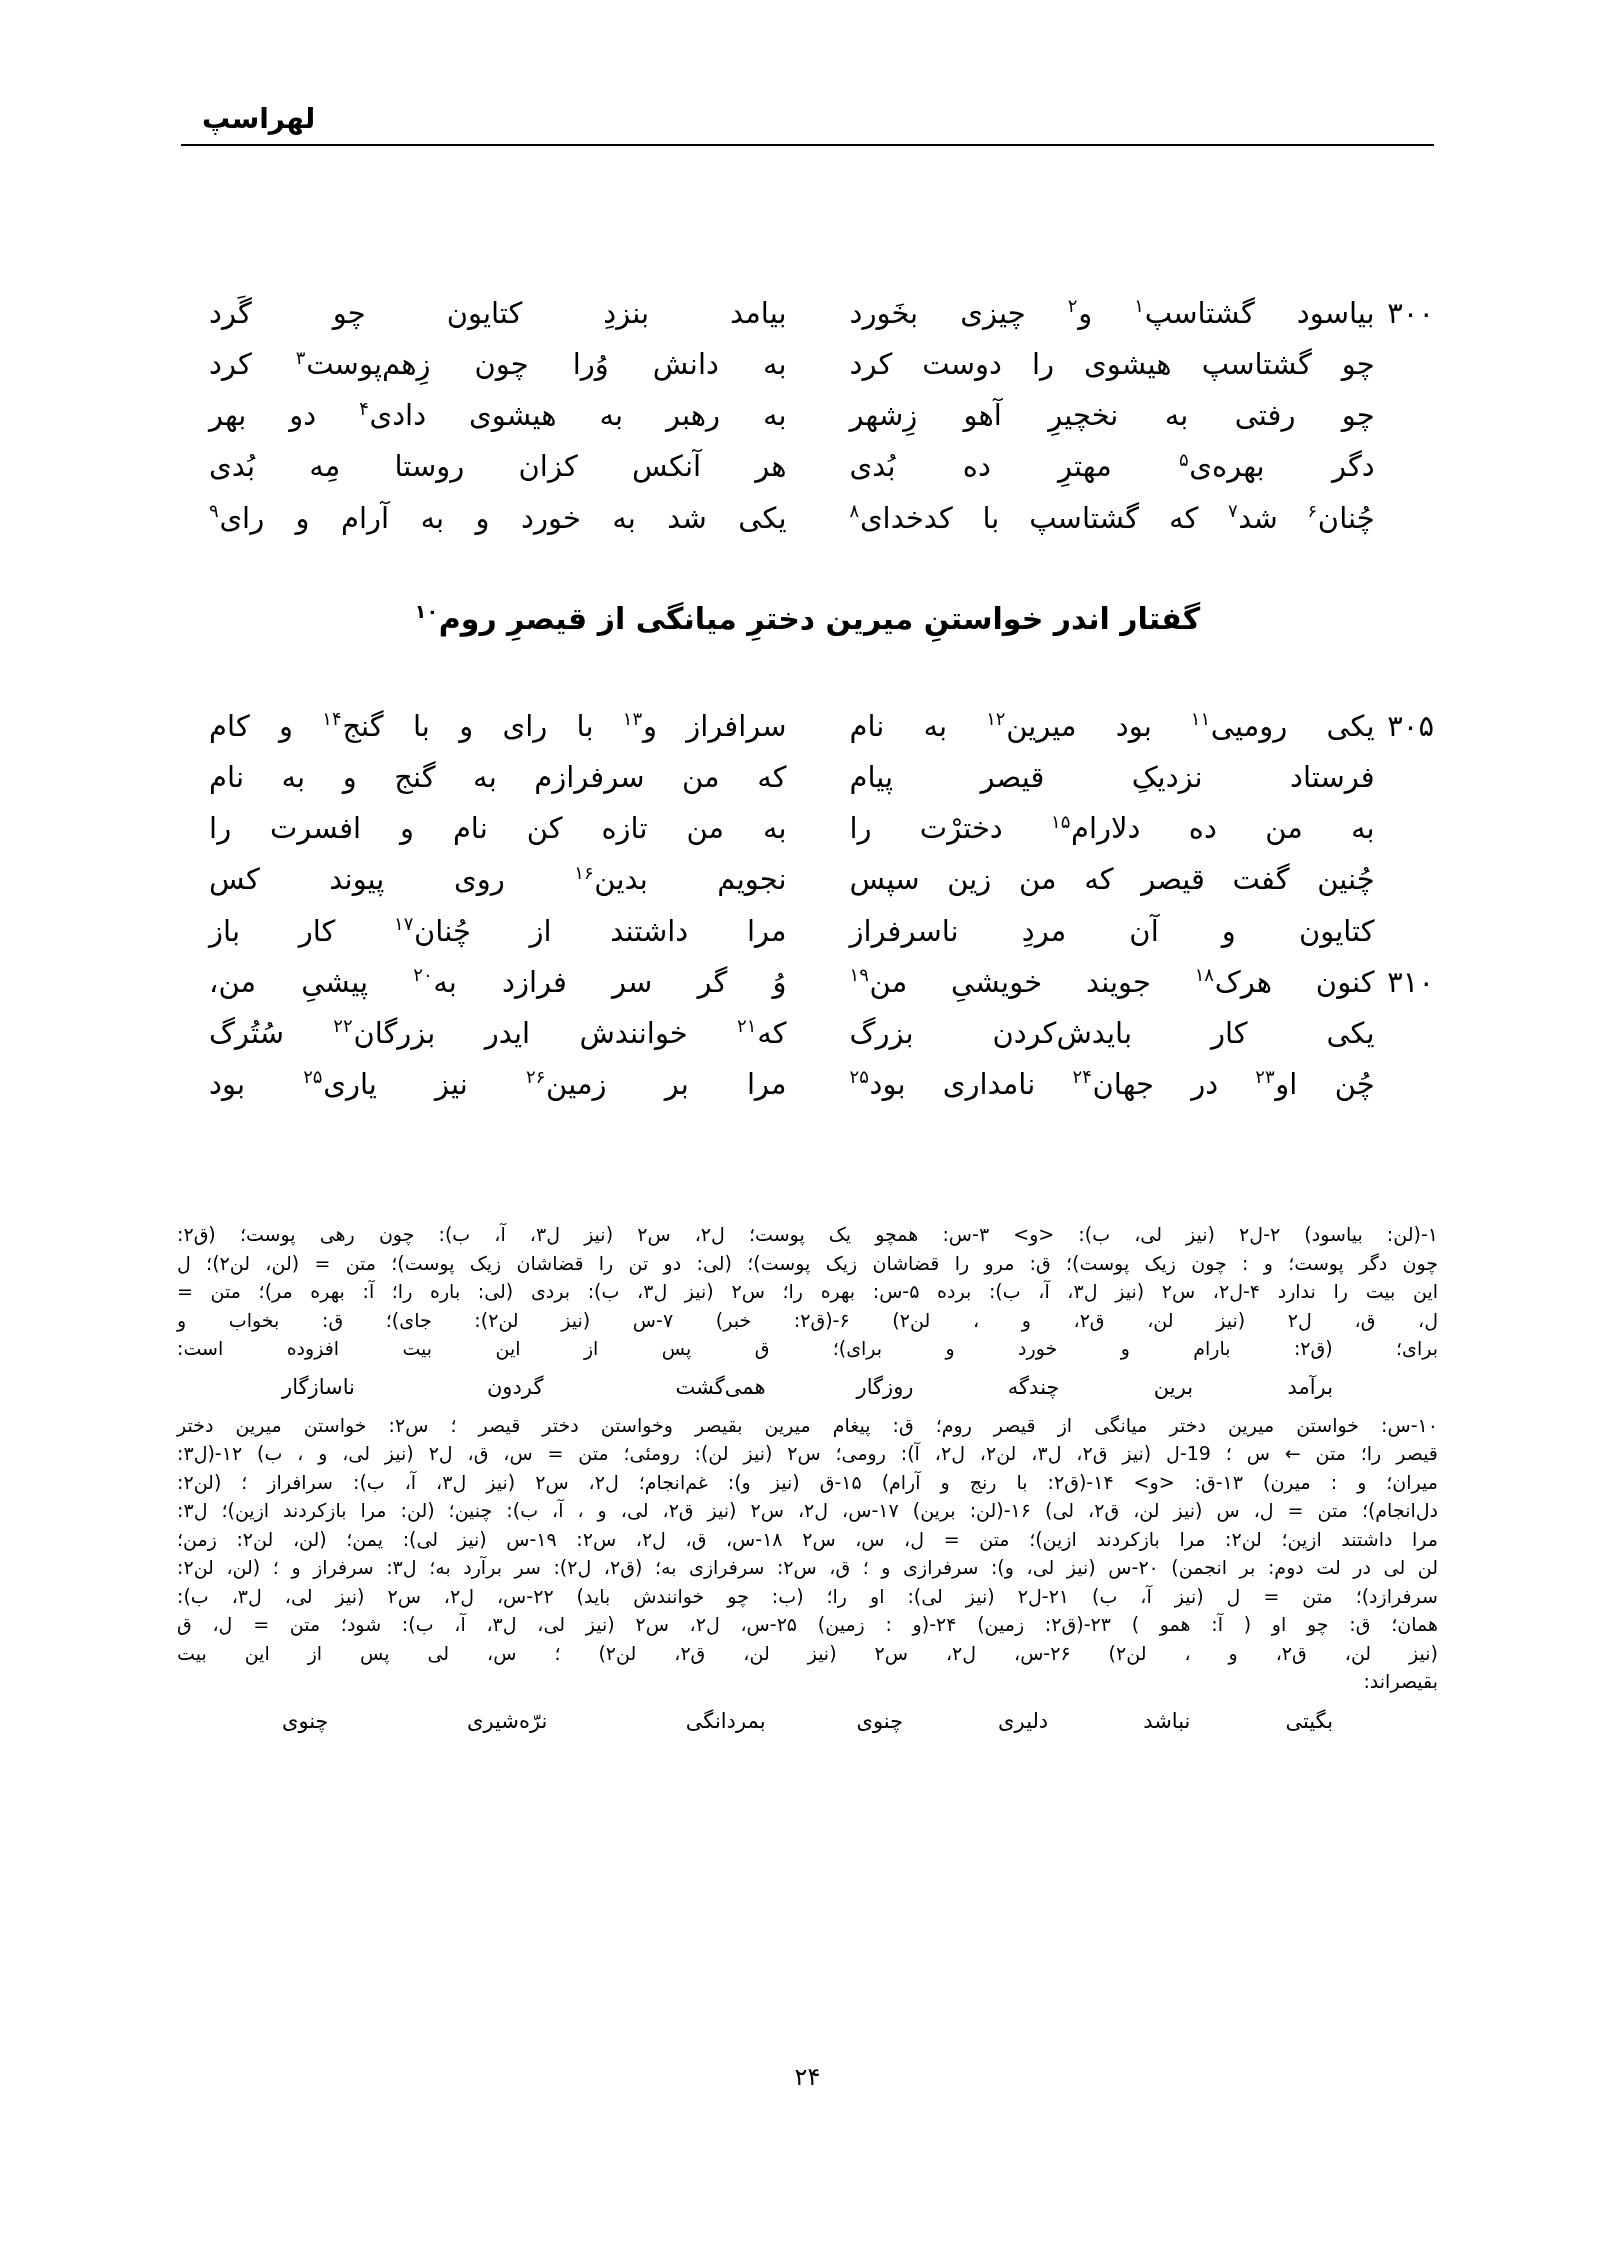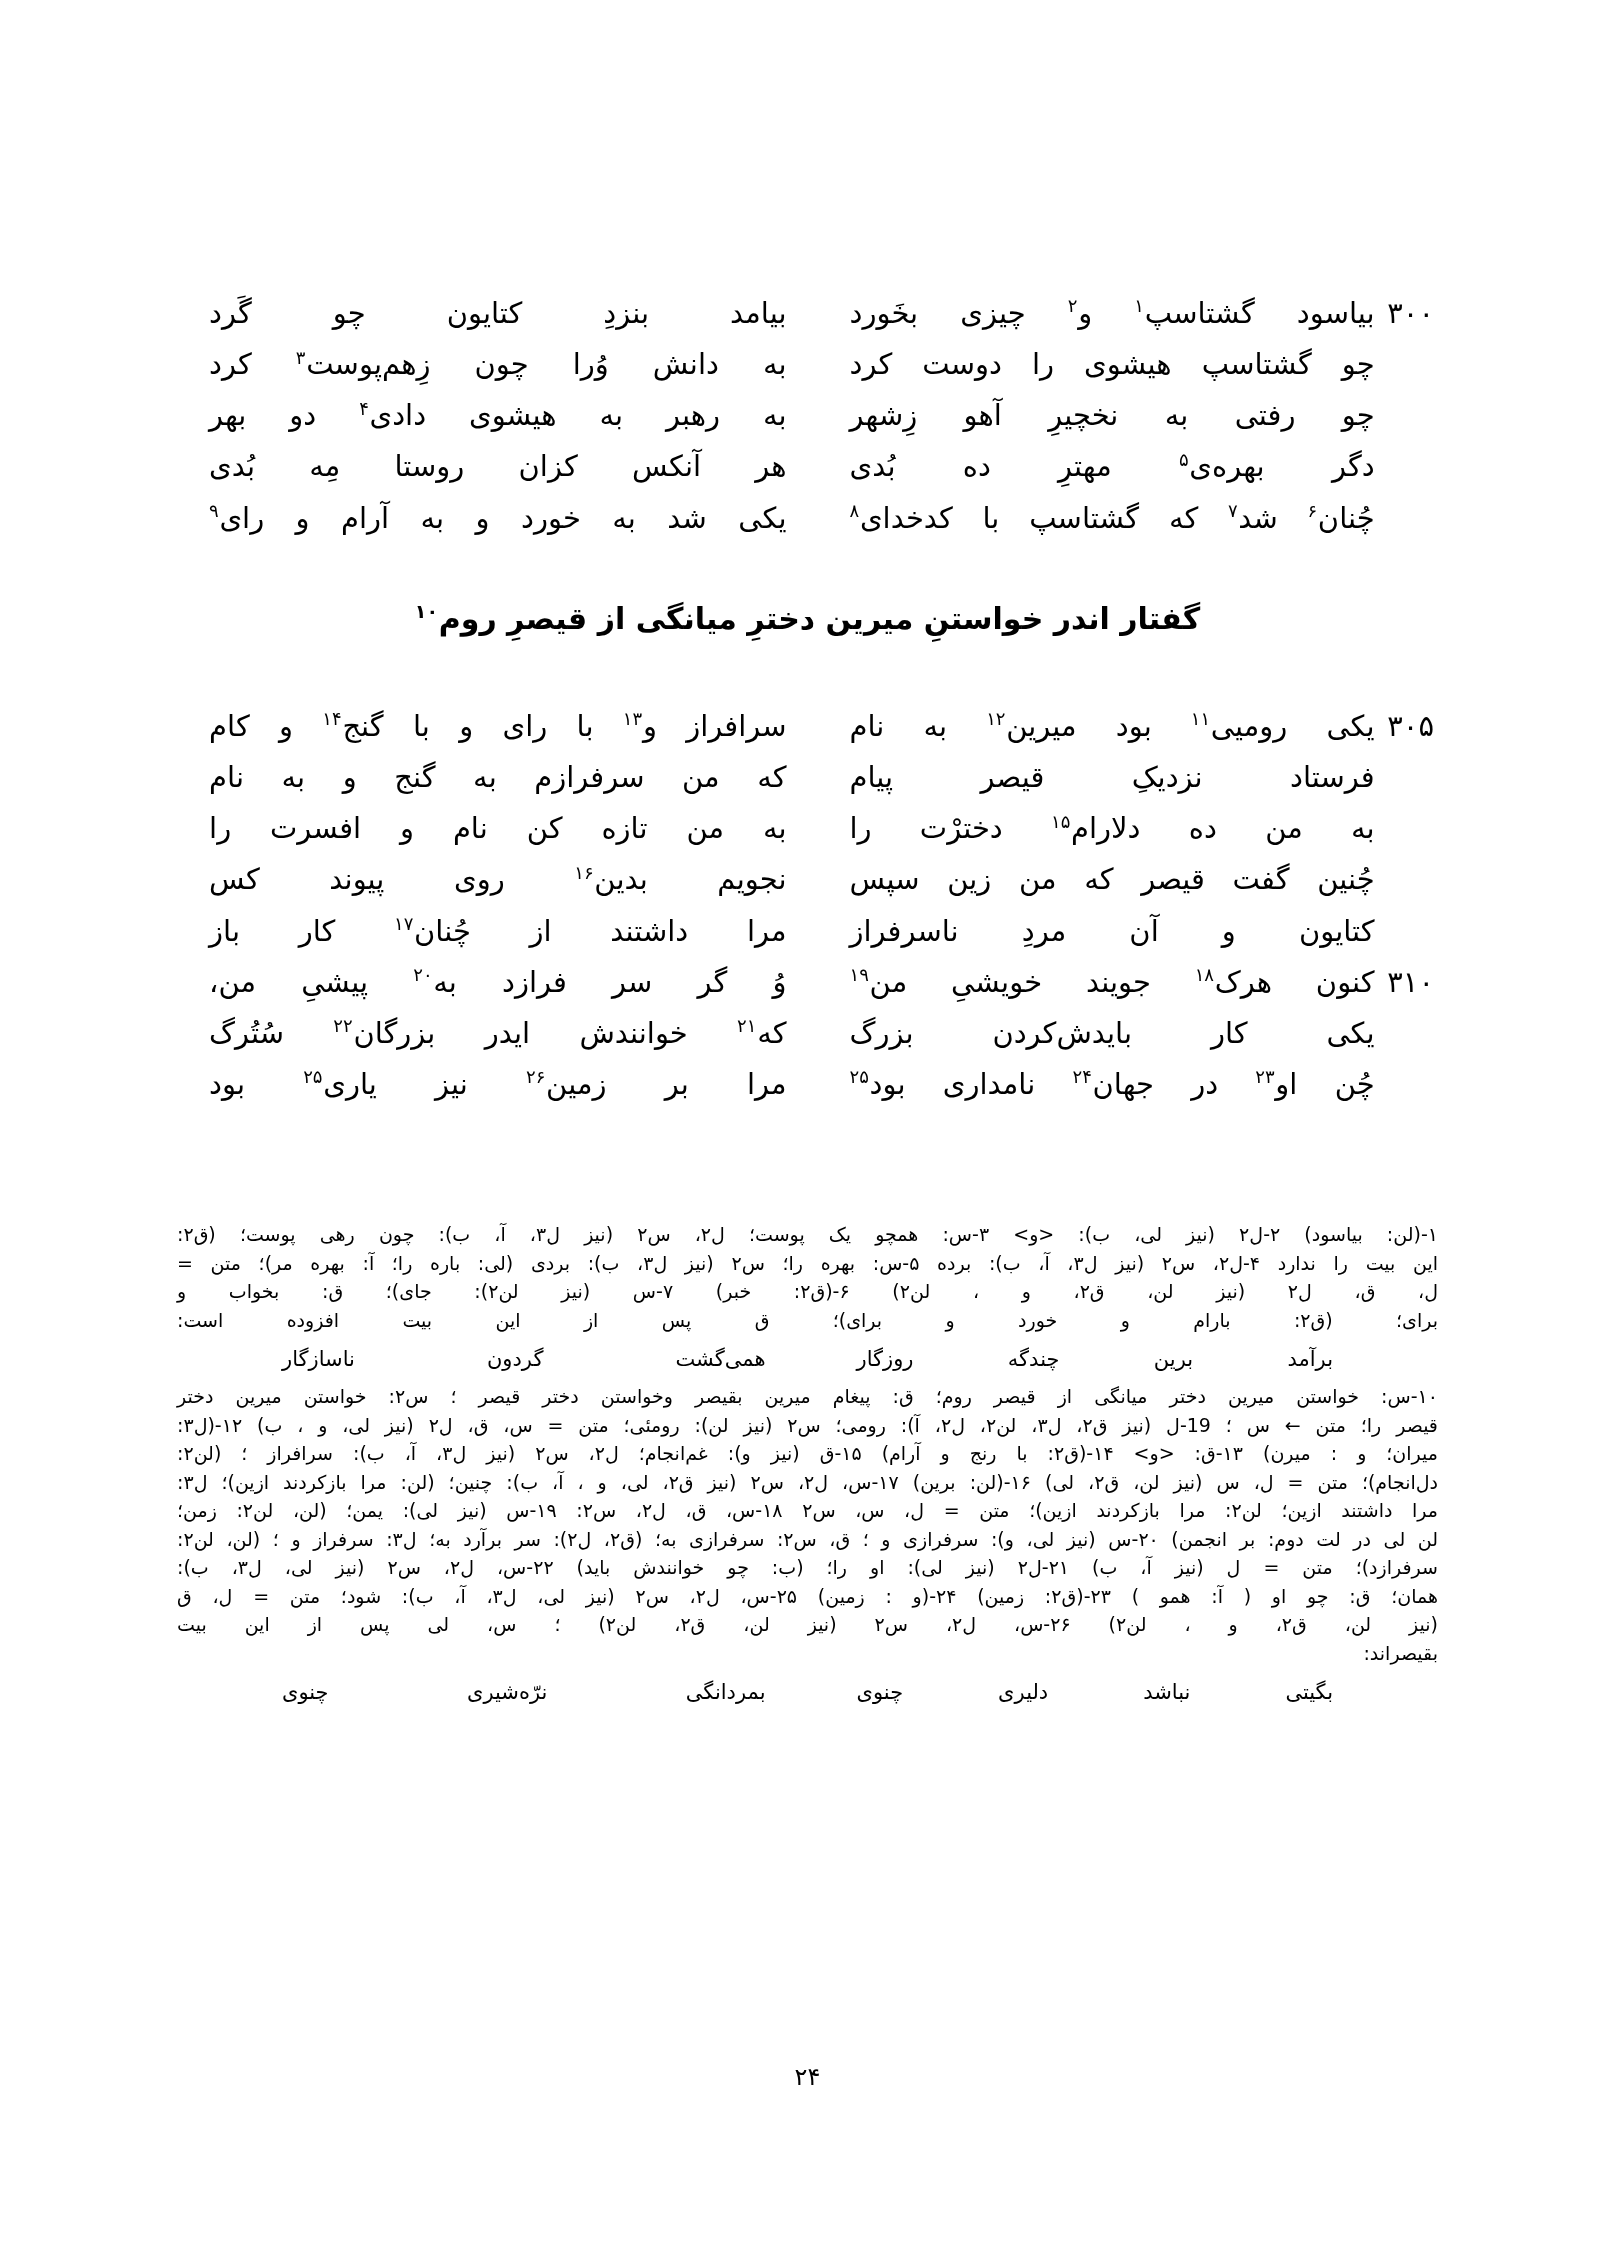--- a/index.html
+++ b/index.html
@@ -166,20 +166,24 @@
     text-align: center;
     font-size: 24px;
     direction: rtl;
   }
 </style>
 </head>
 <body>
 
 <div class="page">
 
+  <div class="header-zone">
+    <div class="header-title">لهراسپ</div>
+    <div class="header-rule"></div>
+  </div>
 
   <div class="verse-block" id="block1" style="top: 290px;">
       <div class="couplet">
         <div style="flex: 0 0 50%; display: flex; flex-direction: row; align-items: baseline;">
           <span class="vnum">۳۰۰</span>
           <div class="hemistich right" style="flex: 1 1 auto;">
             <span class="word">بیاسود</span>
             <span class="word">گشتاسپ<sup class="fn">۱</sup></span>
             <span class="word">و<sup class="fn">۲</sup></span>
             <span class="word">چیزی</span>
@@ -455,20 +459,21 @@
           <span class="word">نیز</span>
           <span class="word">یاری<sup class="fn">۲۵</sup></span>
           <span class="word">بود</span>
         </div>
       </div>
     </div>
 
   <div class="apparatus" id="apparatus" style="top: 1220px;">
       <div class="app-para">
         <span class="app-line" style="text-align: justify; text-align-last: justify;">۱-(لن: بیاسود) ۲-ل۲ (نیز لی، ب): &lt;و&gt; ۳-س: همچو یک پوست؛ ل۲، س۲ (نیز ل۳، آ، ب): چون رهی پوست؛ (ق۲:</span>
+        <span class="app-line" style="text-align: justify; text-align-last: justify;">چون دگر پوست؛ و : چون زیک پوست)؛ ق: مرو را قضاشان زیک پوست)؛ (لی: دو تن را قضاشان زیک پوست)؛ متن = (لن، لن۲)؛ ل</span>
         <span class="app-line" style="text-align: justify; text-align-last: justify;">این بیت را ندارد ۴-ل۲، س۲ (نیز ل۳، آ، ب): برده ۵-س: بهره را؛ س۲ (نیز ل۳، ب): بردی (لی: باره را؛ آ: بهره مر)؛ متن =</span>
         <span class="app-line" style="text-align: justify; text-align-last: justify;">ل، ق، ل۲ (نیز لن، ق۲، و ، لن۲) ۶-(ق۲: خبر) ۷-س (نیز لن۲): جای)؛ ق: بخواب و</span>
         <span class="app-line" style="text-align: right;">برای؛ (ق۲: بارام و خورد و برای)؛ ق پس از این بیت افزوده است:</span>
       </div>
       <div class="inset-couplet">
         <div class="inset-hemi right">
           <span>برآمد</span>
           <span>برین</span>
           <span>چندگه</span>
           <span>روزگار</span>

